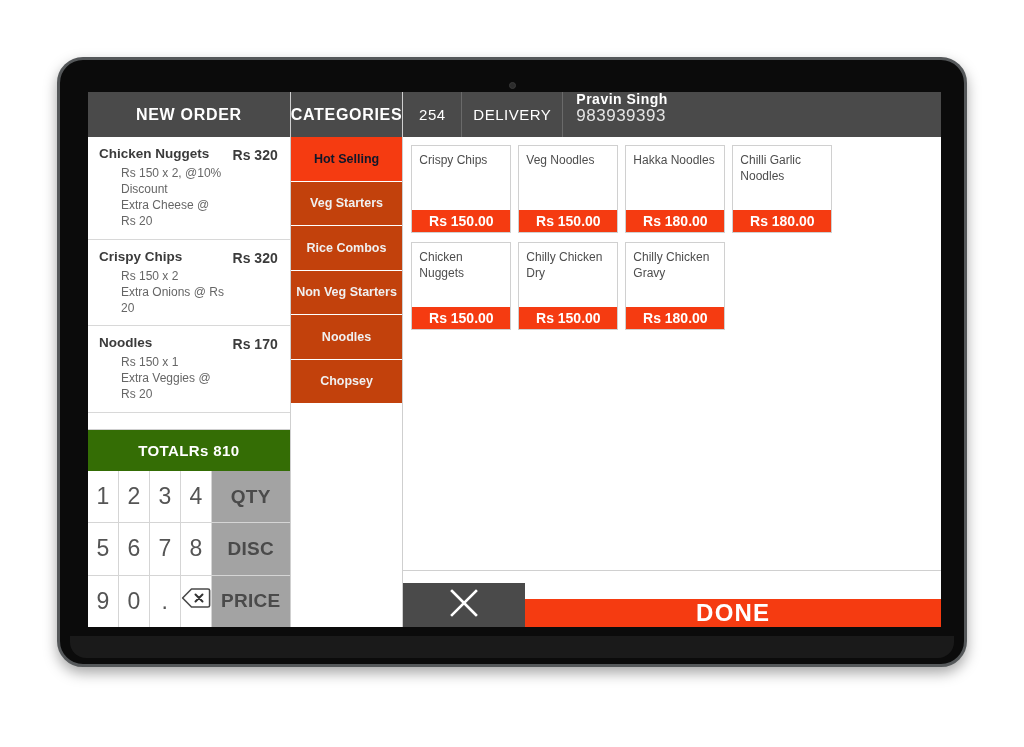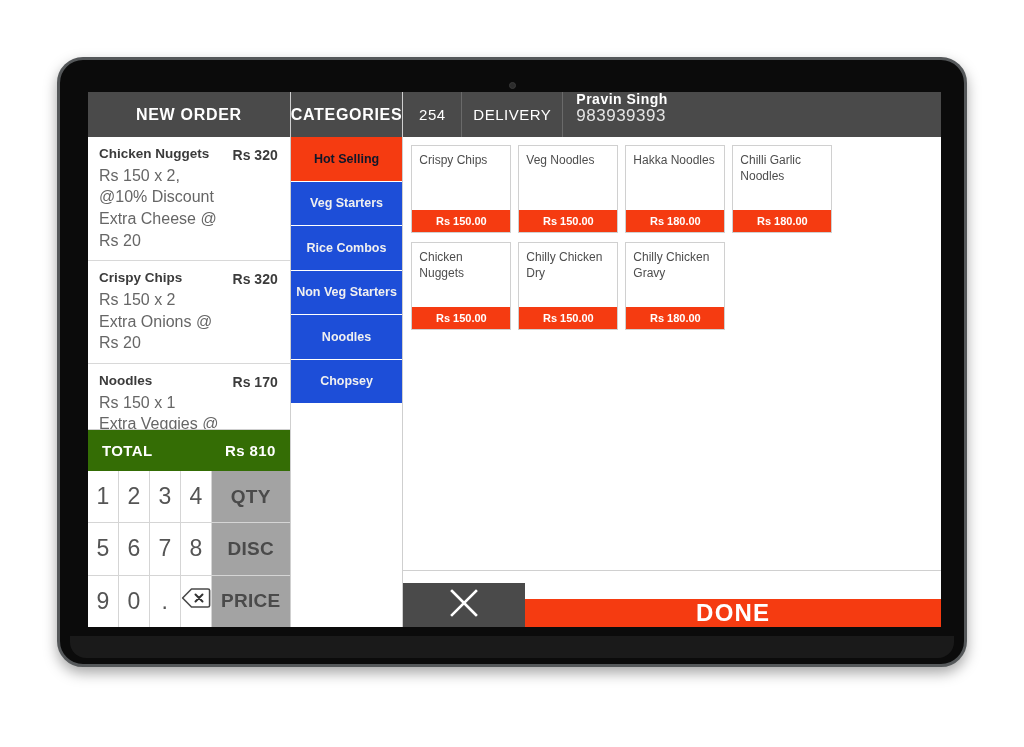--- a/index.html
+++ b/index.html
@@ -99,41 +99,42 @@
   }
   .oi-main { flex: 1 1 auto; min-width: 0; }
   .oi-name {
     font-size: 13.5px;
     font-weight: bold;
     color: #3b3b3b;
     line-height: 1.25;
     margin-bottom: 2px;
   }
   .oi-sub {
-    font-size: 16px;
+    font-size: 12px;
     color: #666666;
     line-height: 1.35;
+    margin-left: 22px;
   }
   .oi-price {
     flex: 0 0 auto;
     font-size: 14px;
     font-weight: bold;
     color: #3b3b3b;
     padding-left: 8px;
     padding-top: 1px;
   }
 
   .total-bar {
     flex: 0 0 41px;
     height: 41px;
     background: #346d05;
     color: #ffffff;
     display: flex;
     align-items: center;
-    justify-content: space-between;
+    justify-content: center;
     padding: 0 14px;
     box-sizing: border-box;
     font-size: 15px;
     font-weight: bold;
     letter-spacing: 0.4px;
   }
 
   .keypad {
     flex: 0 0 156px;
     display: flex;
@@ -173,21 +174,21 @@
     width: 130px;
     display: flex;
     flex-direction: column;
     background: #ffffff;
     border-right: 1px solid #cfcfcf;
     box-sizing: border-box;
   }
   .cat-list { flex: 1 1 auto; background: #ffffff; }
   .cat-item {
     height: 44.5px;
-    background: #1d4ed8;
+    background: #c2410c;
     color: #f0f0f0;
     display: flex;
     align-items: center;
     justify-content: center;
     font-size: 12.5px;
     font-weight: bold;
     border-bottom: 1px solid #ffffff;
     box-sizing: border-box;
     text-align: center;
     padding: 0 4px;
@@ -265,21 +266,21 @@
     color: #4d4d4d;
     line-height: 1.3;
   }
   .pc-price {
     flex: 0 0 22px;
     background: #f53b11;
     color: #ffffff;
     display: flex;
     align-items: center;
     justify-content: center;
-    font-size: 11px;
+    font-size: 14px;
     font-weight: bold;
   }
 
   .action-bar {
     flex: 0 0 56px;
     display: flex;
     border-top: 1px solid #d0d0d0;
     align-items: flex-end;
   }
   .btn-cancel {

